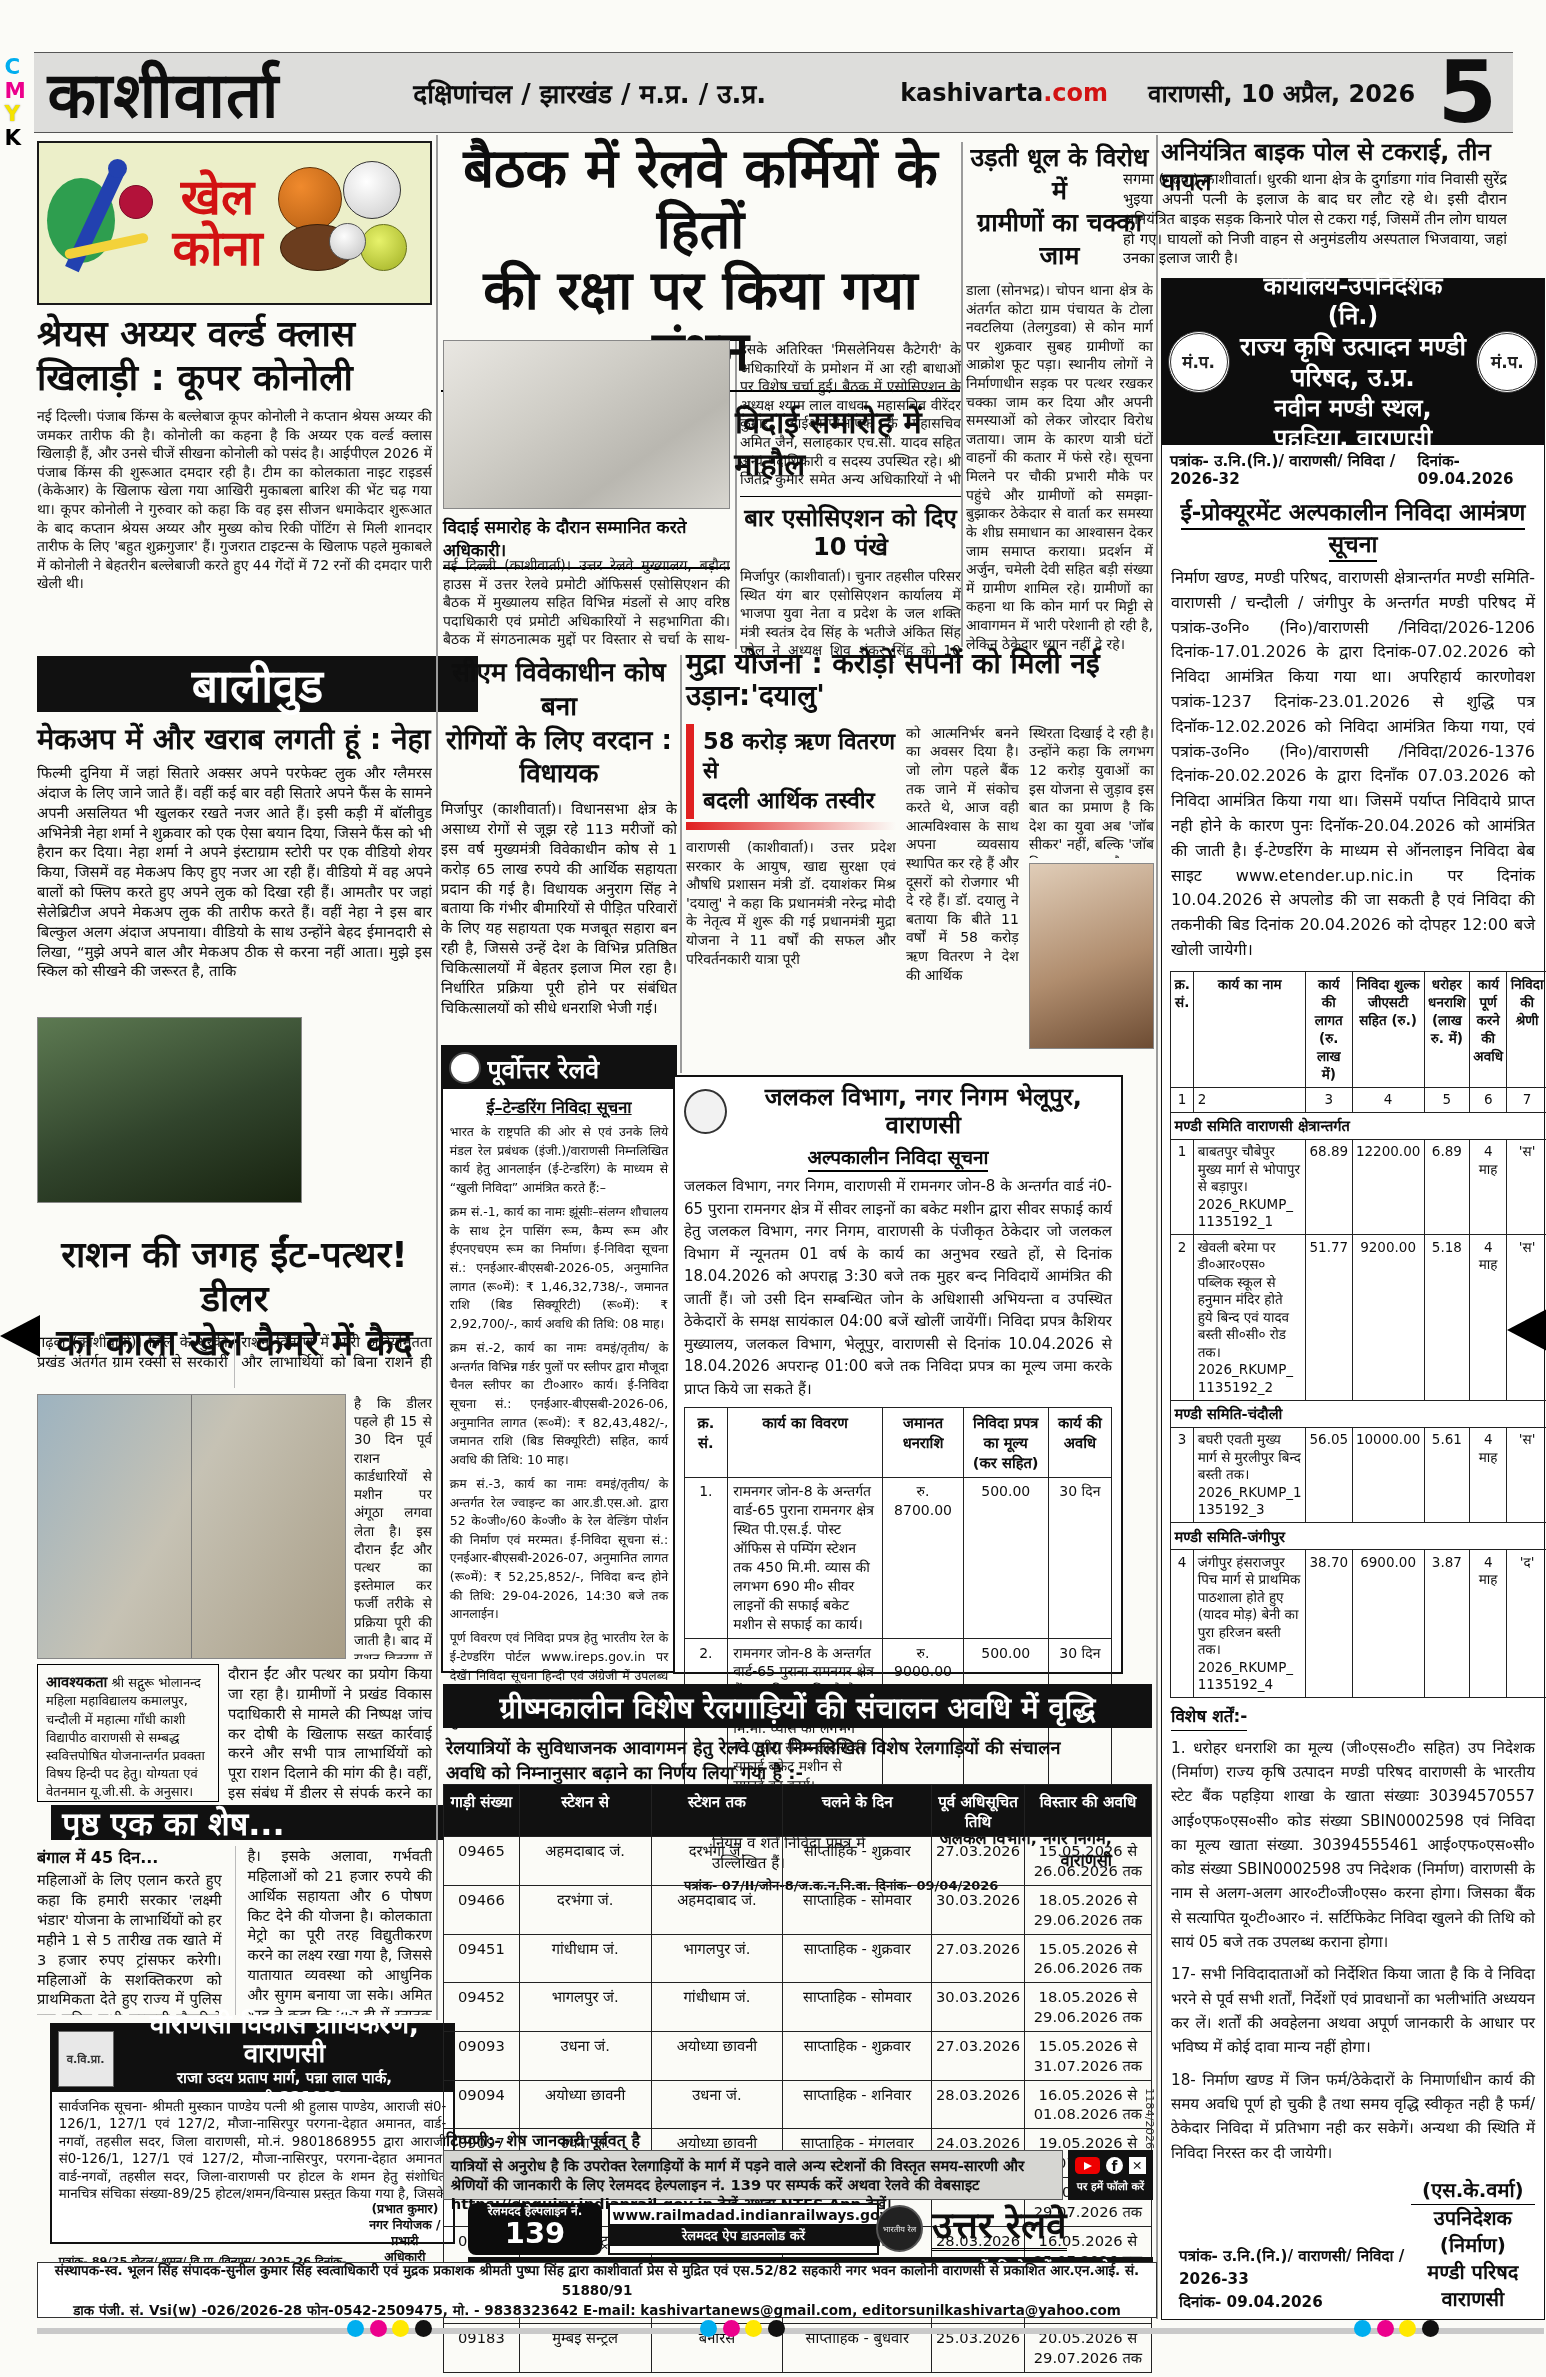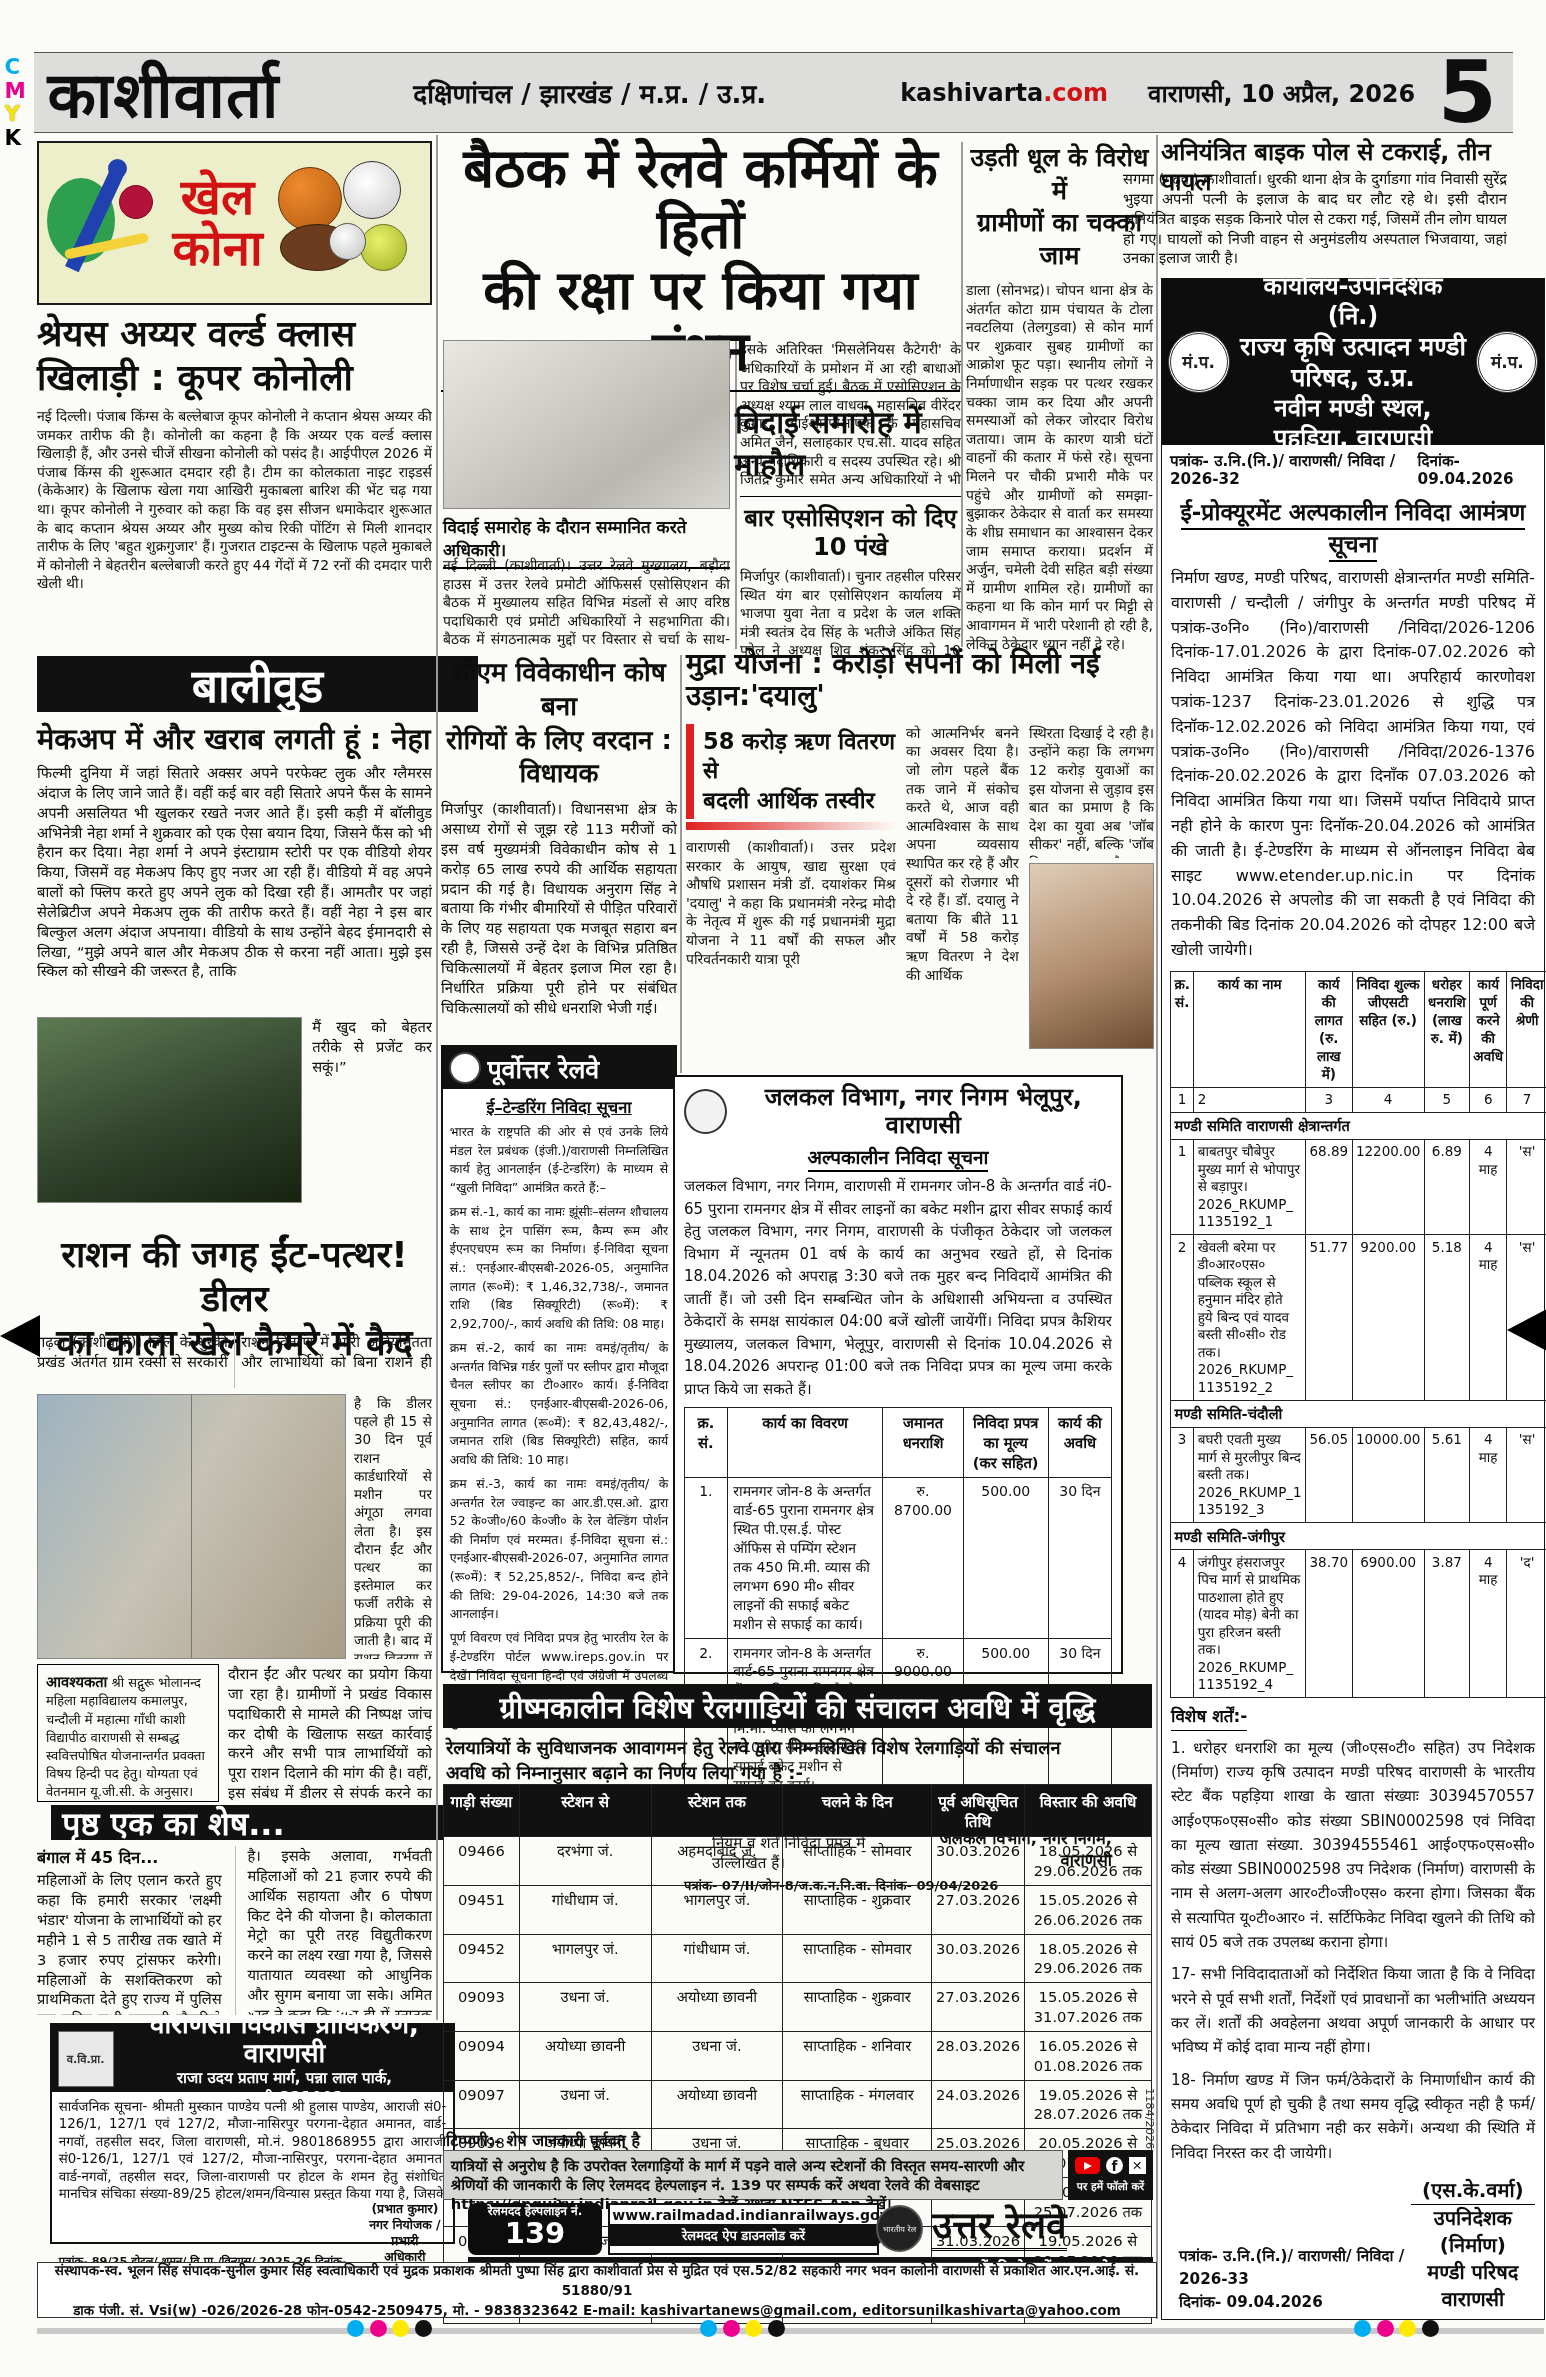--- a/index.html
+++ b/index.html
@@ -216,21 +216,20 @@
 
   <div class="abs hl-xl" style="left:37px;top:312px;width:395px;">श्रेयस अय्यर वर्ल्ड क्लास खिलाड़ी : कूपर कोनोली</div>
   <div class="abs body25 jt hide" style="left:37px;top:407px;width:395px;height:242px;">नई दिल्ली। पंजाब किंग्स के बल्लेबाज कूपर कोनोली ने कप्तान श्रेयस अय्यर की जमकर तारीफ की है। कोनोली का कहना है कि अय्यर एक वर्ल्ड क्लास खिलाड़ी हैं, और उनसे चीजें सीखना कोनोली को पसंद है। आईपीएल 2026 में पंजाब किंग्स की शुरूआत दमदार रही है। टीम का कोलकाता नाइट राइडर्स (केकेआर) के खिलाफ खेला गया आखिरी मुकाबला बारिश की भेंट चढ़ गया था। कूपर कोनोली ने गुरुवार को कहा कि वह इस सीजन धमाकेदार शुरूआत के बाद कप्तान श्रेयस अय्यर और मुख्य कोच रिकी पोंटिंग से मिली शानदार तारीफ के लिए 'बहुत शुक्रगुजार' हैं। गुजरात टाइटन्स के खिलाफ पहले मुकाबले में कोनोली ने बेहतरीन बल्लेबाजी करते हुए 44 गेंदों में 72 रनों की दमदार पारी खेली थी।</div>
 
   <div class="abs black-banner bolly">बालीवुड</div>
 
   <div class="abs hl-l" style="left:37px;top:721px;width:395px;">मेकअप में और खराब लगती हूं : नेहा</div>
   <div class="abs body26 jt hide" style="left:37px;top:763px;width:395px;height:251px;">फिल्मी दुनिया में जहां सितारे अक्सर अपने परफेक्ट लुक और ग्लैमरस अंदाज के लिए जाने जाते हैं। वहीं कई बार वही सितारे अपने फैंस के सामने अपनी असलियत भी खुलकर रखते नजर आते हैं। इसी कड़ी में बॉलीवुड अभिनेत्री नेहा शर्मा ने शुक्रवार को एक ऐसा बयान दिया, जिसने फैंस को भी हैरान कर दिया। नेहा शर्मा ने अपने इंस्टाग्राम स्टोरी पर एक वीडियो शेयर किया, जिसमें वह मेकअप किए हुए नजर आ रही हैं। वीडियो में वह अपने बालों को फ्लिप करते हुए अपने लुक को दिखा रही हैं। आमतौर पर जहां सेलेब्रिटीज अपने मेकअप लुक की तारीफ करते हैं। वहीं नेहा ने इस बार बिल्कुल अलग अंदाज अपनाया। वीडियो के साथ उन्होंने बेहद ईमानदारी से लिखा, “मुझे अपने बाल और मेकअप ठीक से करना नहीं आता। मुझे इस स्किल को सीखने की जरूरत है, ताकि</div>
   <div class="abs" style="left:37px;top:1017px;width:395px;height:186px;display:flex;gap:10.2px;">
     <div class="photo ph-neha" style="width:265px;height:186px;"></div>
-    <div class="body26 jt hide" style="flex:1;">मैं खुद को बेहतर तरीके से प्रजेंट कर सकूं।”</div>
   </div>
 
   <div class="abs" style="left:37px;top:1233px;width:395px;text-align:center;">
     <div class="hl-xl">राशन की जगह ईंट-पत्थर! डीलर</div>
     <div class="hl-xl">का काला खेल कैमरे में कैद</div>
   </div>
   <div class="abs body26 jt twocol hide" style="left:37px;top:1332px;width:395px;height:56px;">गढ़वा (काशीवार्ता)। जिले के धुरकी प्रखंड अंतर्गत ग्राम रक्सी से सरकारी राशन वितरण में भारी अनियमितता और लाभार्थियों को बिना राशन ही लौटा दिया जाता है। इससे गरीब परिवारों को भारी परेशानी का सामना करना पड़ रहा है। आरोप</div>
   <div class="abs" style="left:37px;top:1394px;width:395px;height:265px;display:flex;gap:8px;">
     <div class="photo ph-ration" style="width:309px;height:265px;">
         <div></div>
@@ -407,20 +406,28 @@
         <th style="width:68px;">गाड़ी संख्या</th>
         <th style="width:124px;">स्टेशन से</th>
         <th style="width:124px;">स्टेशन तक</th>
         <th style="width:141px;">चलने के दिन</th>
         <th style="width:85px;">पूर्व अधिसूचित तिथि</th>
         <th>विस्तार की अवधि</th>
       </tr>
     </thead>
     <tbody>
         <tr>
+          <td class="pre">09465</td>
+          <td class="pre">अहमदाबाद जं.</td>
+          <td class="pre">दरभंगा जं.</td>
+          <td class="pre">साप्ताहिक - शुक्रवार</td>
+          <td class="pre">27.03.2026</td>
+          <td class="pre">15.05.2026 से 26.06.2026 तक</td>
+        </tr>
+        <tr>
           <td class="pre">09466</td>
           <td class="pre">दरभंगा जं.</td>
           <td class="pre">अहमदाबाद जं.</td>
           <td class="pre">साप्ताहिक - सोमवार</td>
           <td class="pre">30.03.2026</td>
           <td class="pre">18.05.2026 से 29.06.2026 तक</td>
         </tr>
         <tr>
           <td class="pre">09451</td>
           <td class="pre">गांधीधाम जं.</td>

